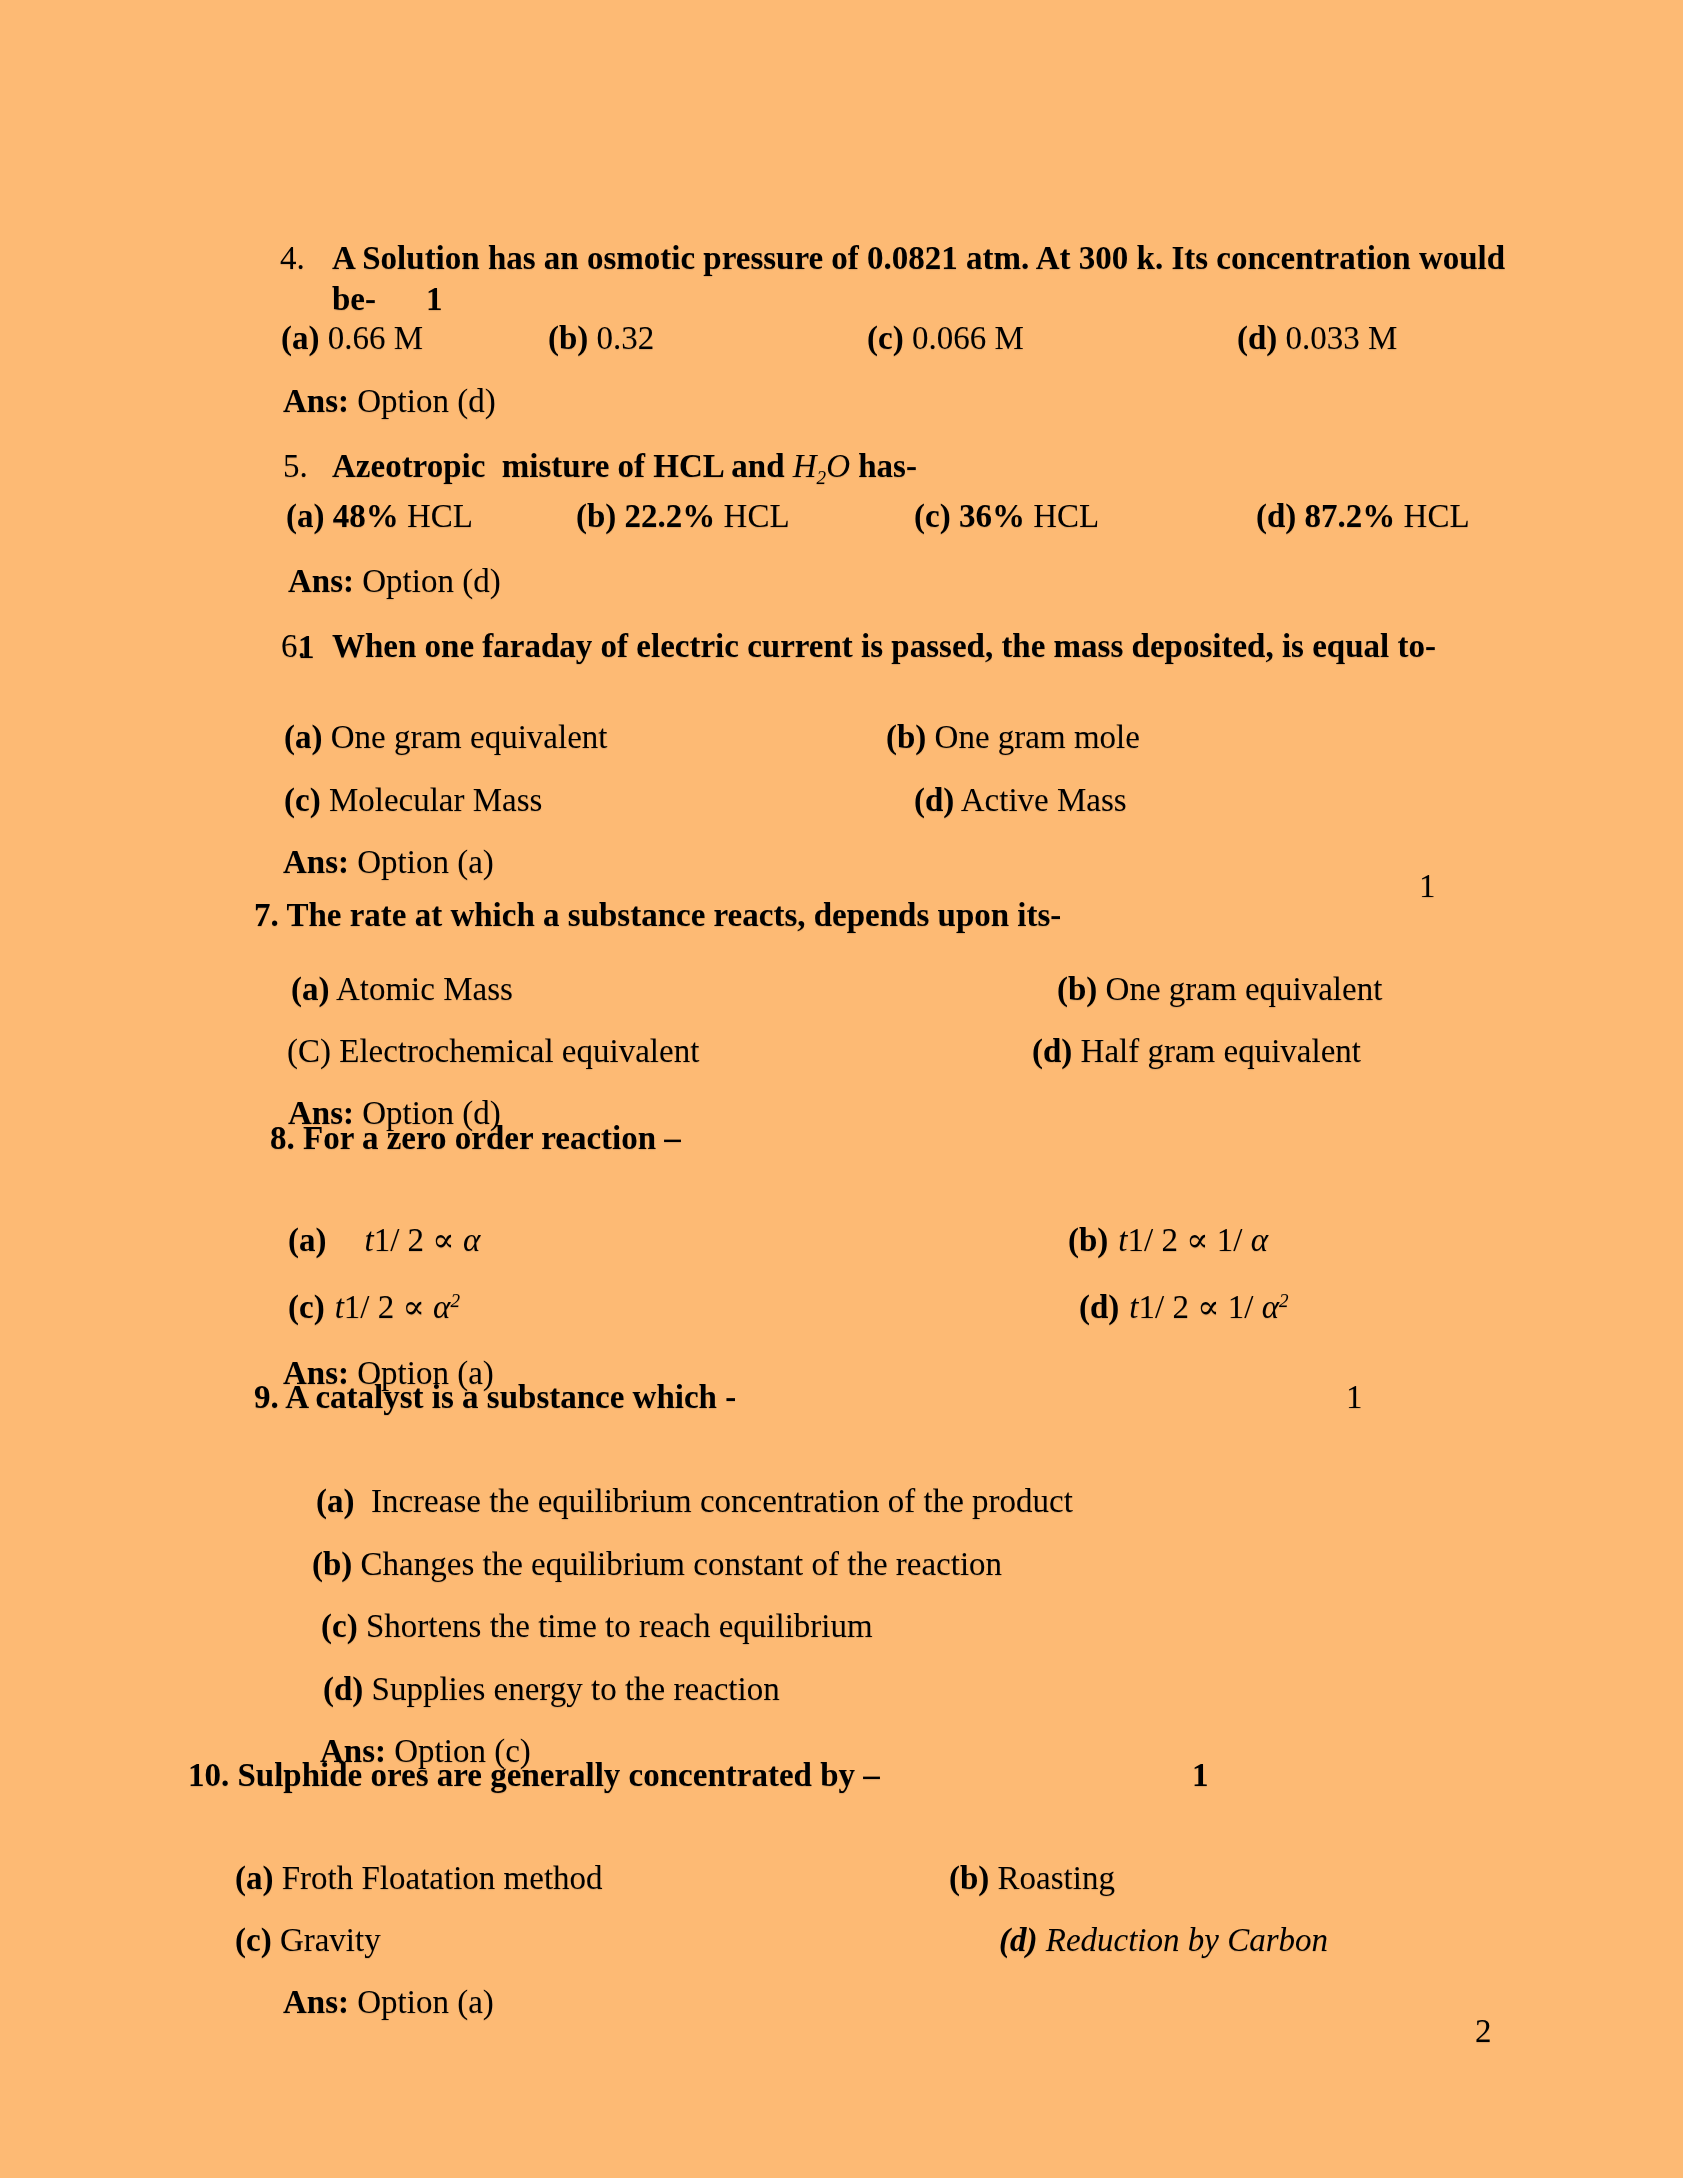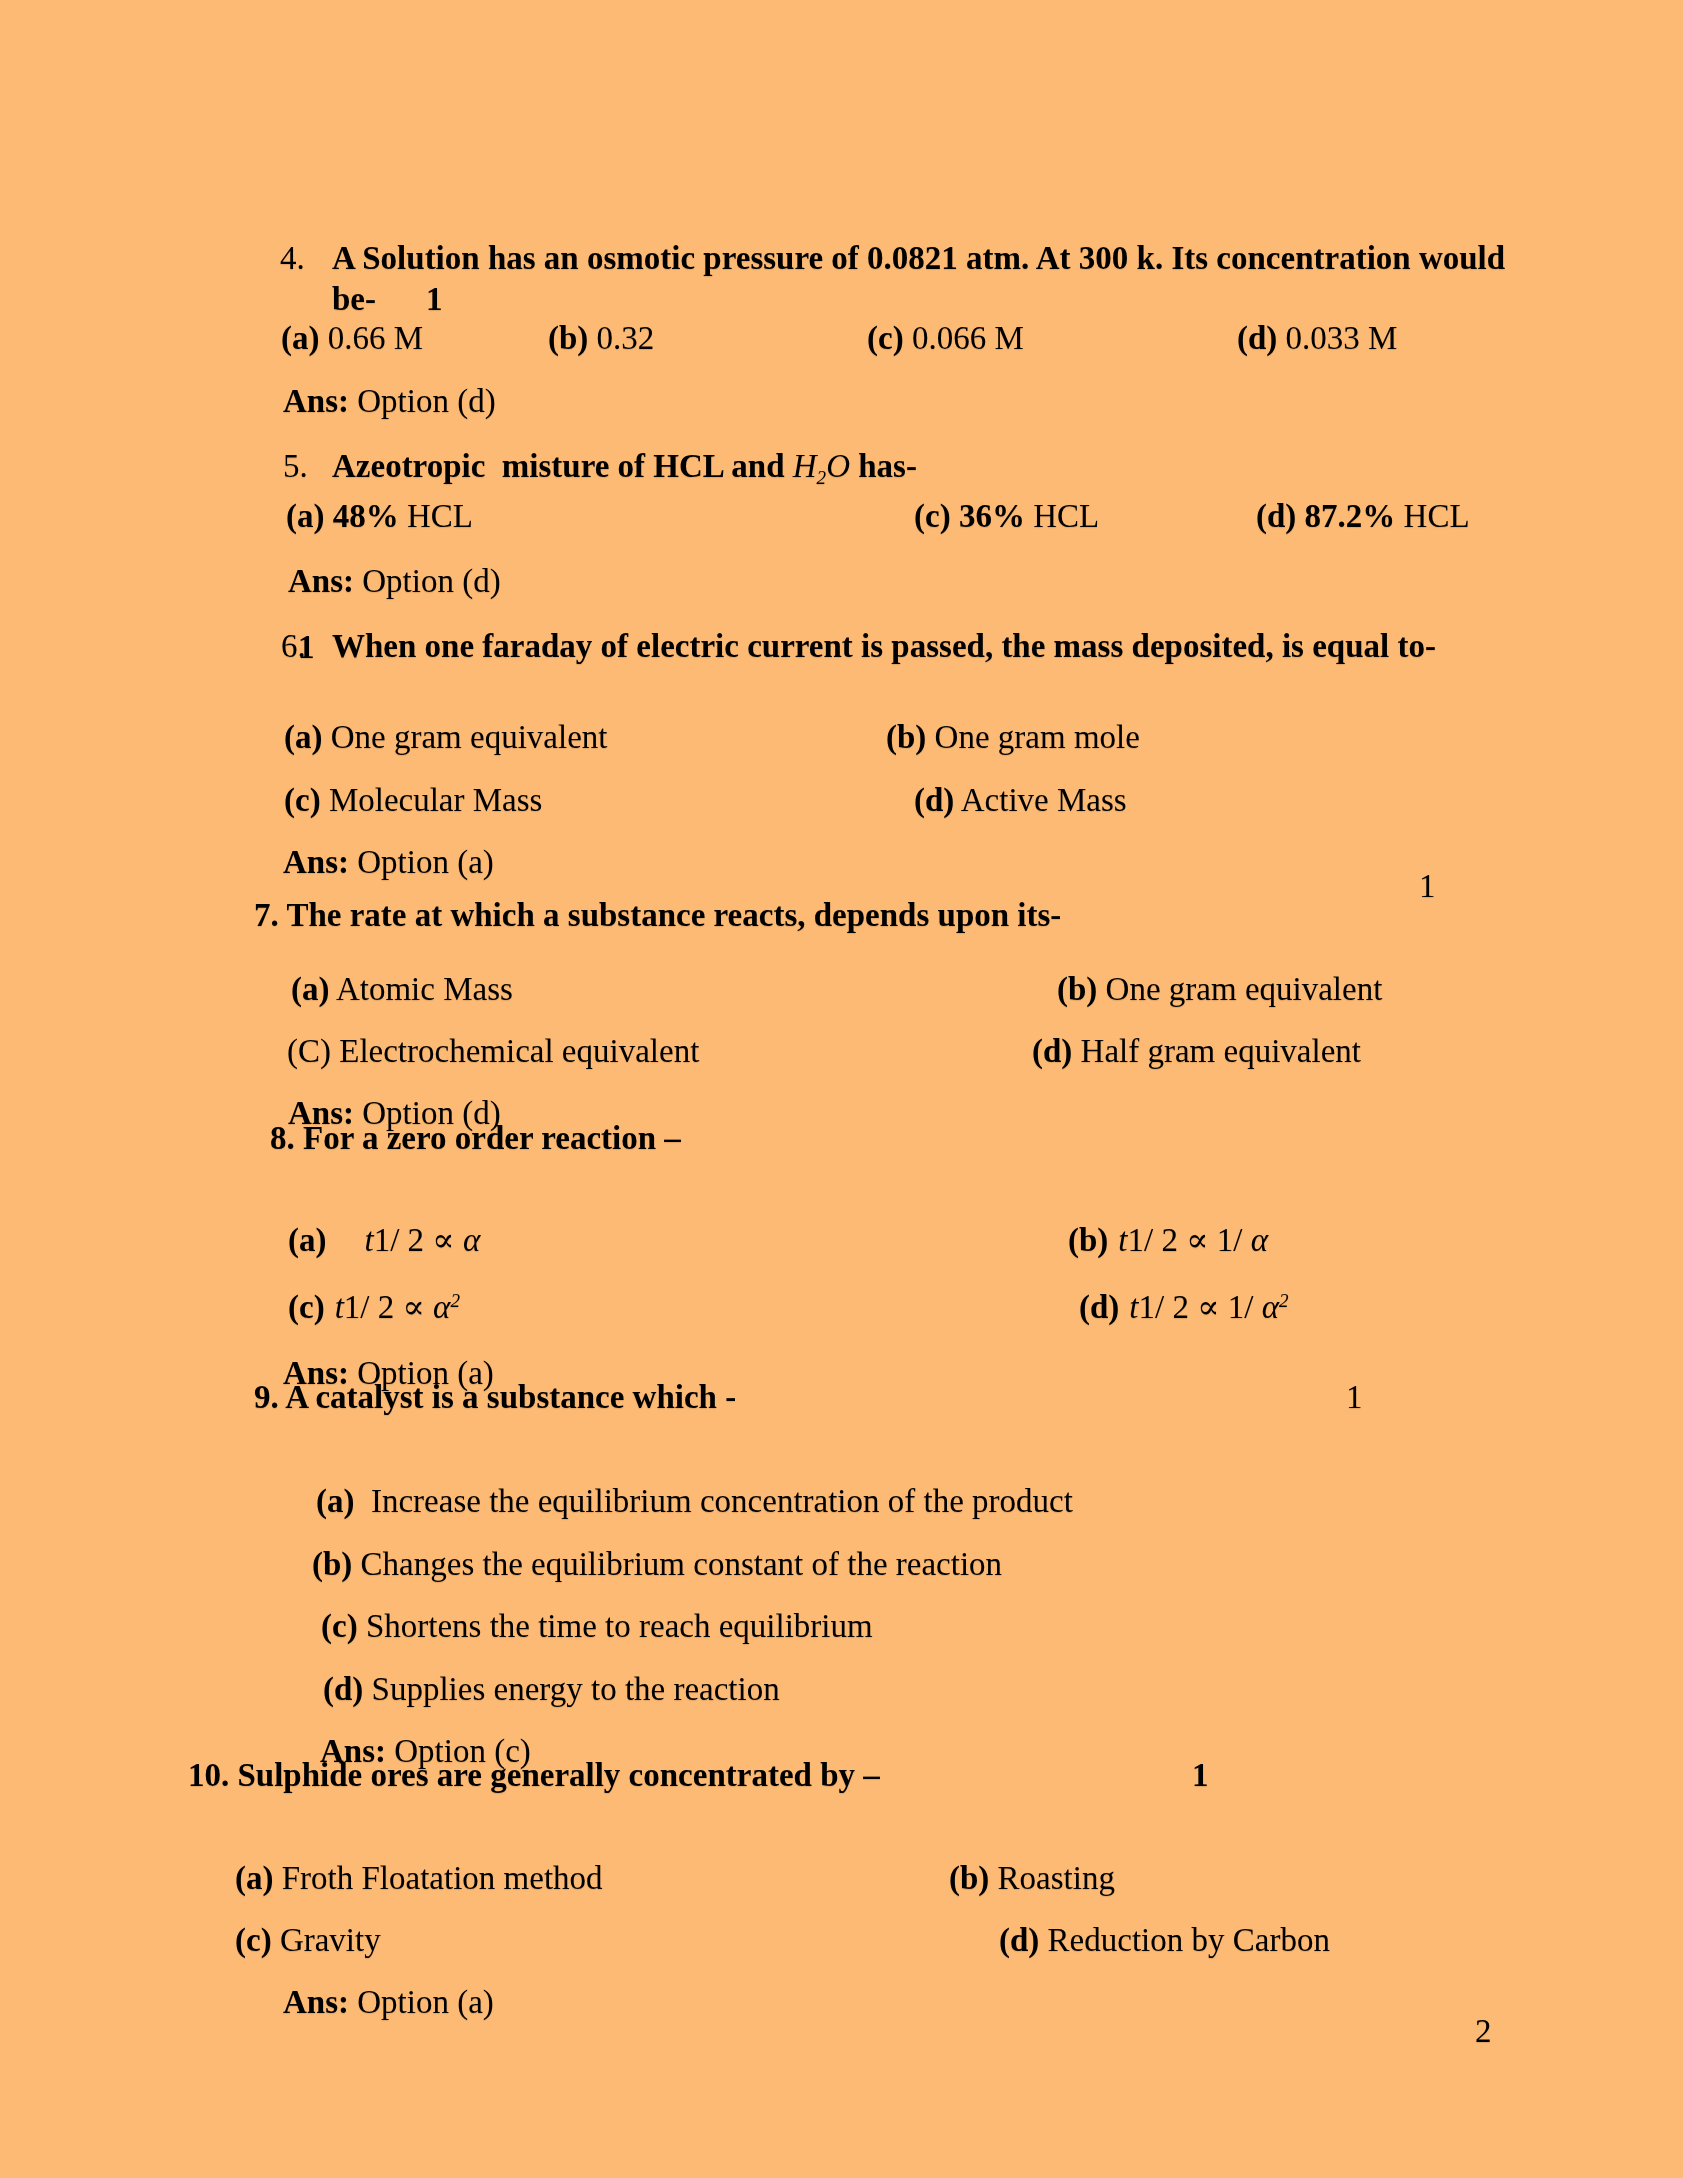--- a/index.html
+++ b/index.html
@@ -65,20 +65,23 @@
   </div>
   <div class="ln" style="left:250px; top:342px;">
     <span class="b">Ans:</span><span> Option (d)</span>
   </div>
 
   <div class="ln" style="left:250px; top:407px;">
     <span class="num" style="width:49px;">5.</span><span class="b">Azeotropic  misture of HCL and </span><span class="it">H</span><span class="it sub">2</span><span class="it">O</span><span class="b"> has-</span>
   </div>
   <div class="ln" style="left:253px; top:457px;">
     <span class="b">(a)</span><span class="b"> 48%</span><span> HCL</span>
+  </div>
+  <div class="ln" style="left:543px; top:457px;">
+    <span class="b">(b)</span><span class="b"> 22.2%</span><span> HCL</span>
   </div>
   <div class="ln" style="left:881px; top:457px;">
     <span class="b">(c)</span><span class="b"> 36%</span><span> HCL</span>
   </div>
   <div class="ln" style="left:1223px; top:457px;">
     <span class="b">(d)</span><span class="b"> 87.2%</span><span> HCL</span>
   </div>
   <div class="ln" style="left:255px; top:522px;">
     <span class="b">Ans:</span><span> Option (d)</span>
   </div>
@@ -160,21 +163,21 @@
   <div class="ln b" style="left:1192px; top:1756px;">1</div>
   <div class="ln" style="left:202px; top:1819px;">
     <span class="b">(a)</span><span> Froth Floatation method</span>
   </div>
   <div class="ln" style="left:916px; top:1819px;">
     <span class="b">(b)</span><span> Roasting</span>
   </div>
   <div class="ln" style="left:202px; top:1881px;">
     <span class="b">(c)</span><span> Gravity</span>
   </div>
-  <div class="ln" style="left:966px; top:1881px;">
+  <div class="ln" style="left:966px; top:1881px;font-style:italic;">
     <span class="b">(d)</span><span> Reduction by Carbon</span>
   </div>
   <div class="ln" style="left:250px; top:1943px;">
     <span class="b">Ans:</span><span> Option (a)</span>
   </div>
 
   <div class="ln" style="left:1475px; top:2012px;">2</div>
 
 </div>
 

